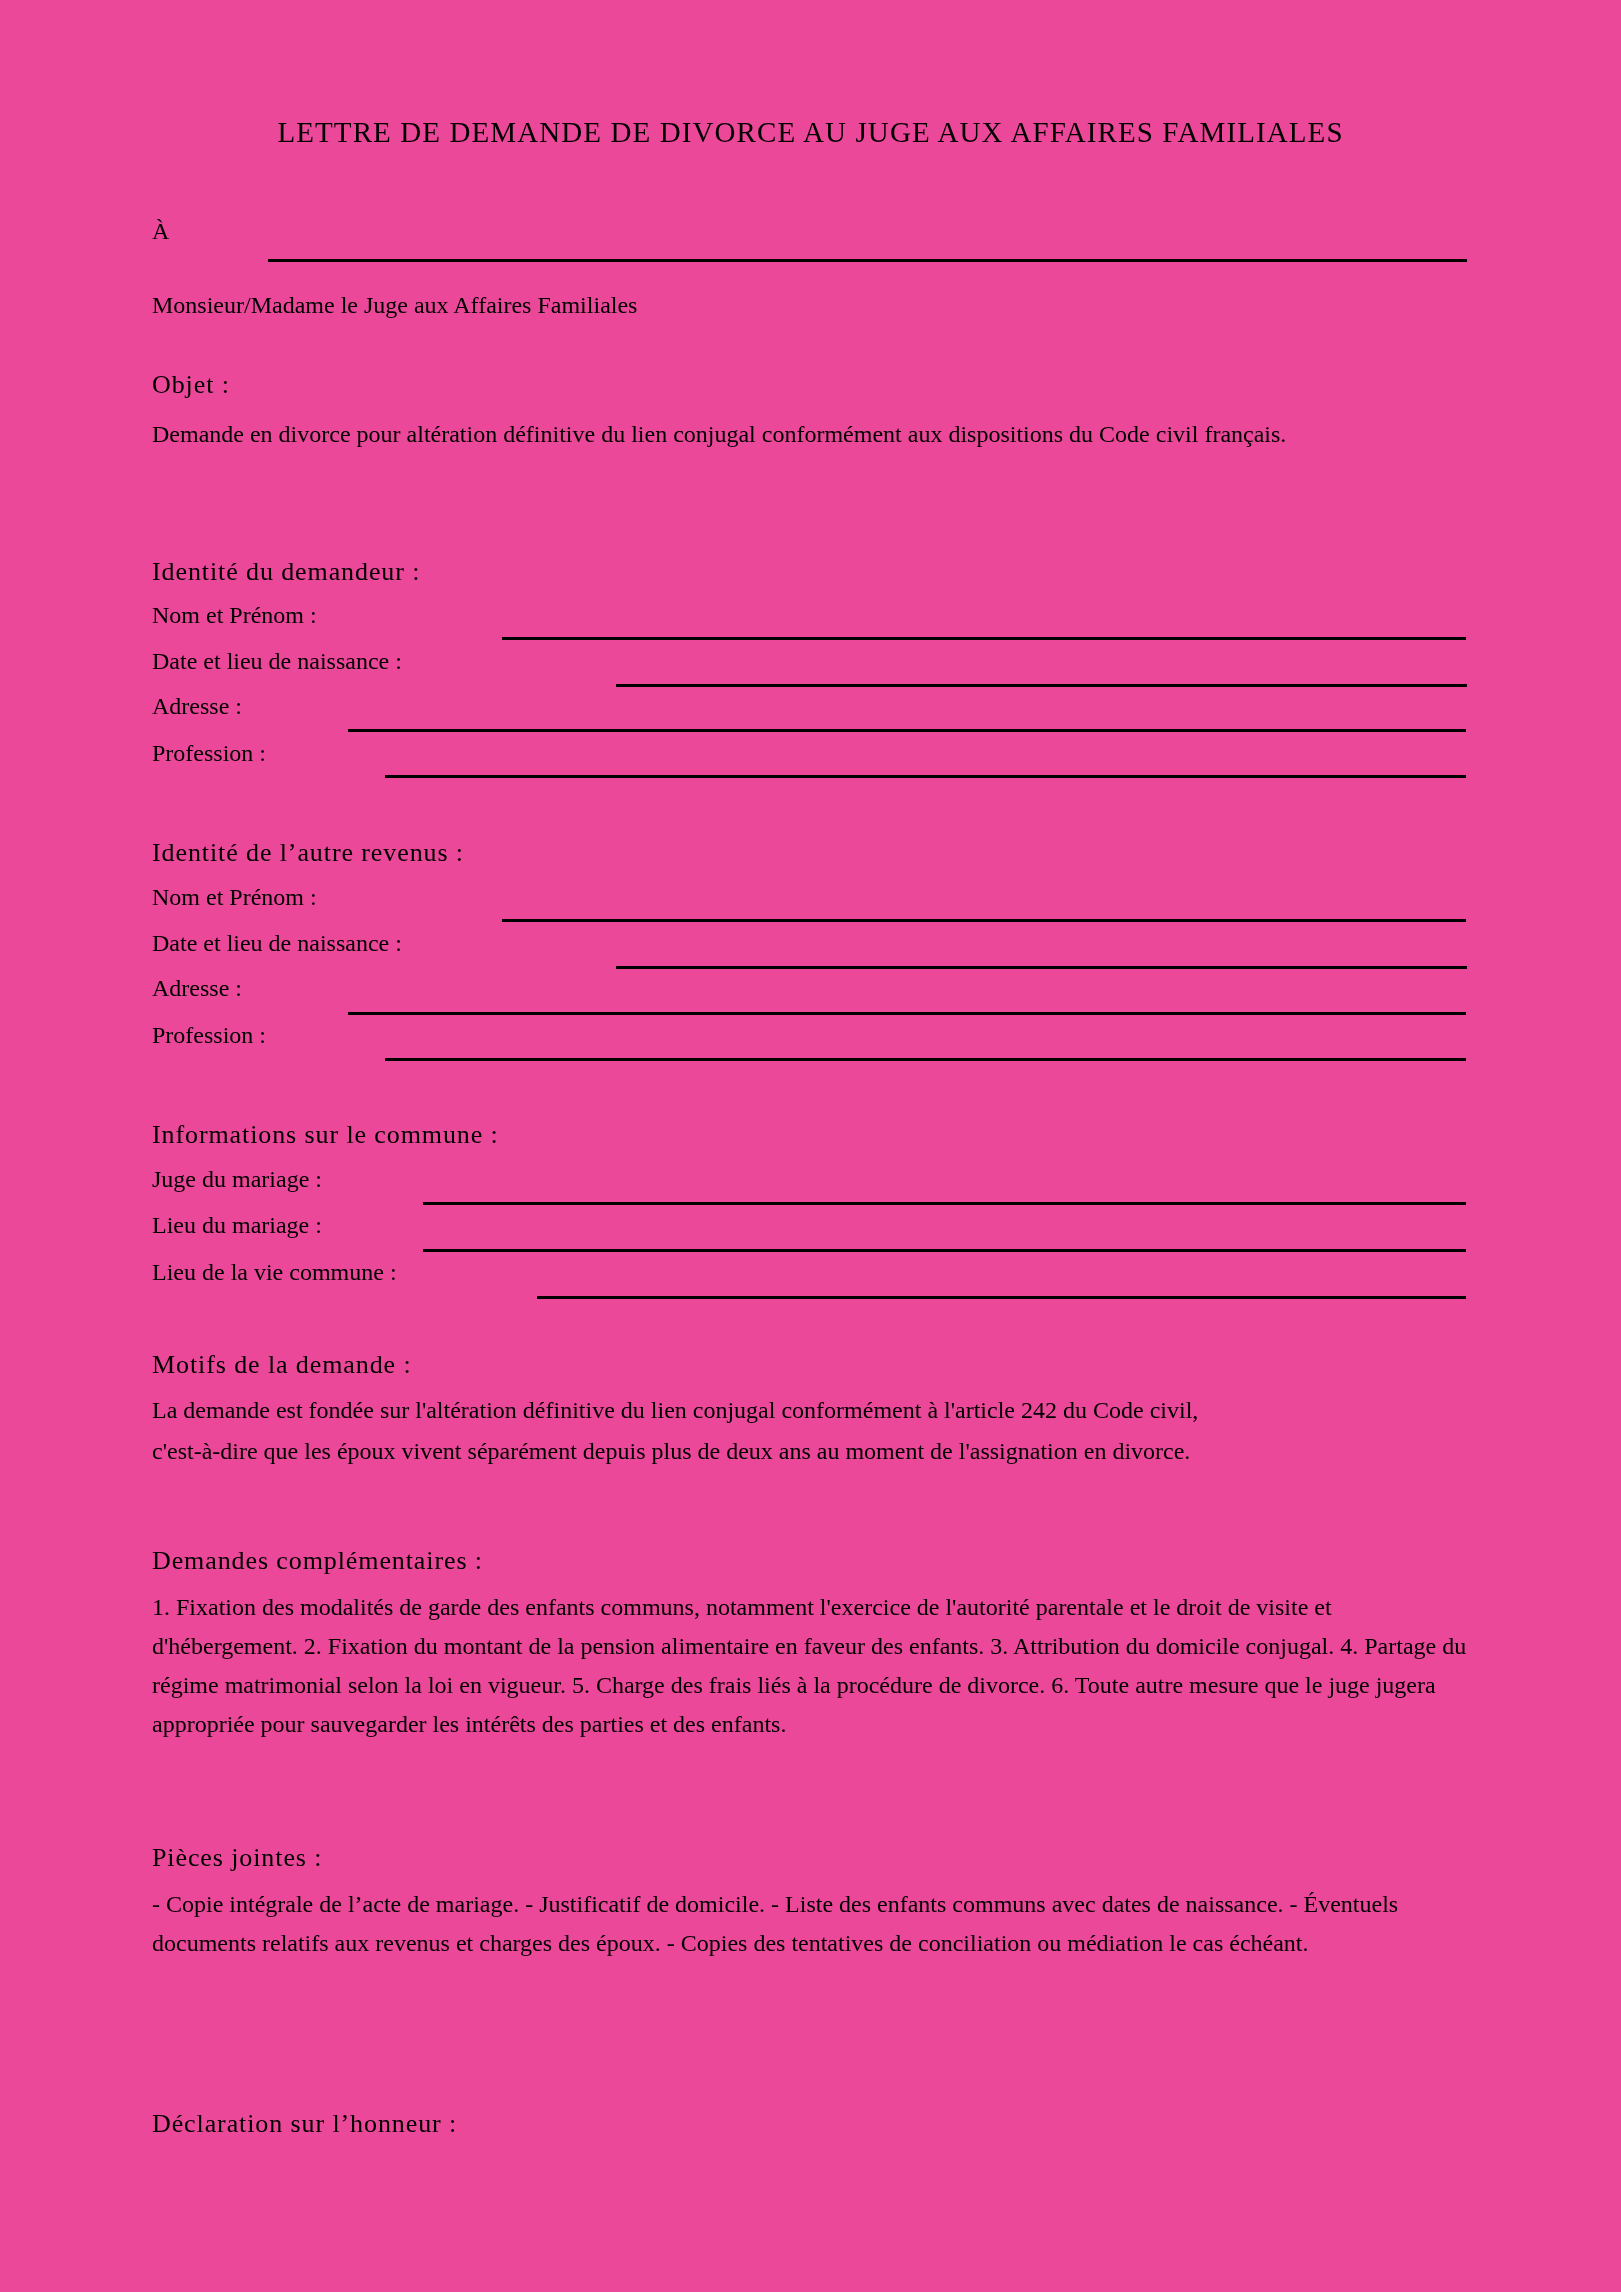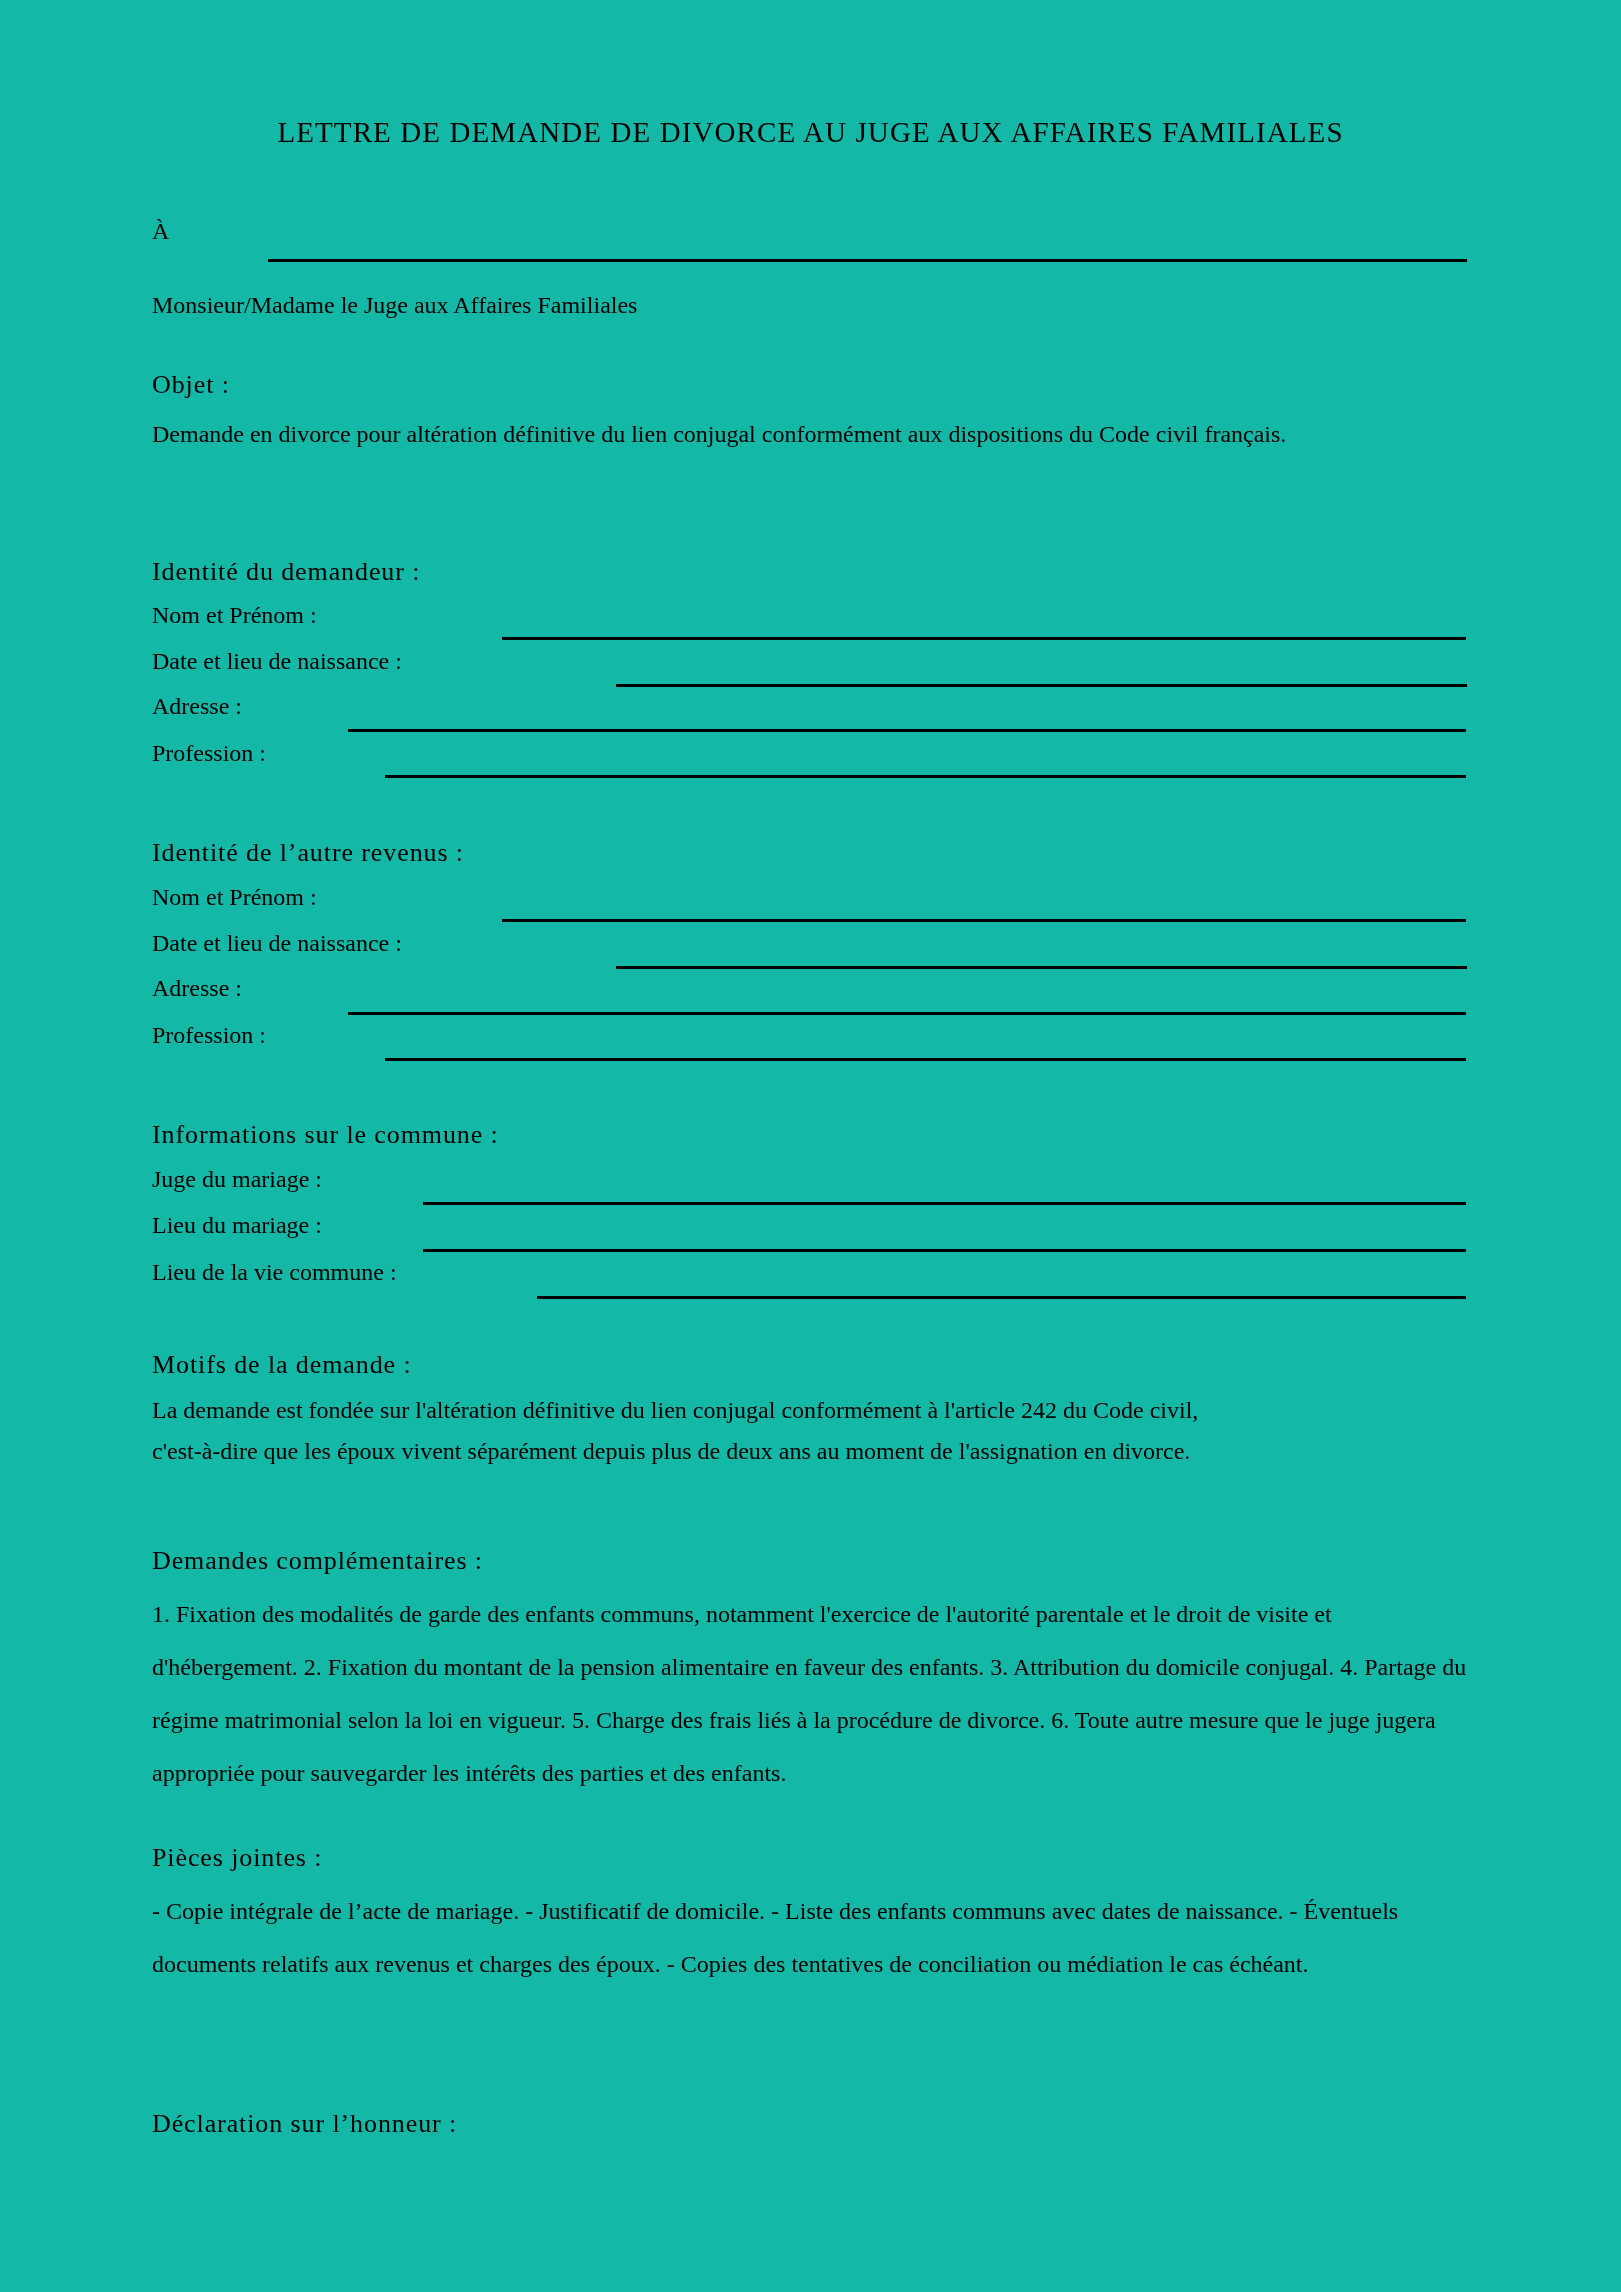--- a/index.html
+++ b/index.html
@@ -4,21 +4,21 @@
 <style>
   html, body {
     margin: 0;
     padding: 0;
     background: #ffffff;
   }
   .page {
     position: relative;
     width: 1621px;
     height: 2293px;
-    background: #14b8a6;
+    background: #ec4899;
     margin: 0 auto;
     overflow: hidden;
     font-family: "Liberation Serif", "DejaVu Serif", serif;
     color: #000000;
   }
 
   
   .doc-title {
     position: absolute;
     left: 0;
@@ -37,21 +37,21 @@
     left: 152px;
     font-size: 24px;
     line-height: 1.0;
     white-space: nowrap;
   }
   .para {
     position: absolute;
     left: 152px;
     width: 1318px;
     font-size: 24px;
-    line-height: 53px;
+    line-height: 39px;
     text-align: left;
   }
   .heading {
     position: absolute;
     left: 152px;
     font-size: 26px;
     letter-spacing: 0.9px;
     white-space: nowrap;
   }
 

